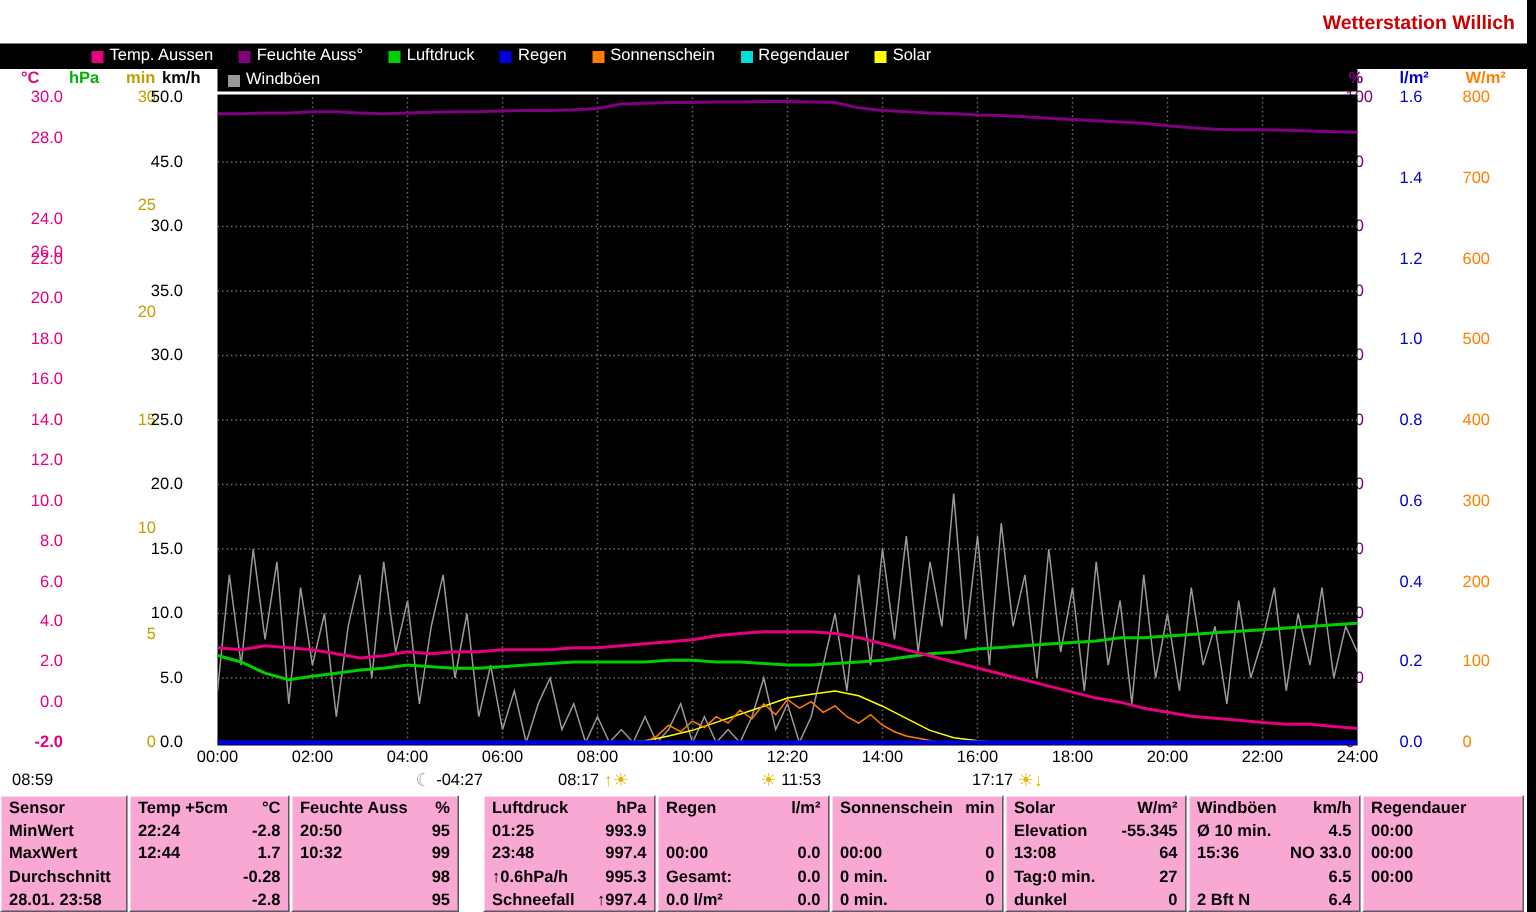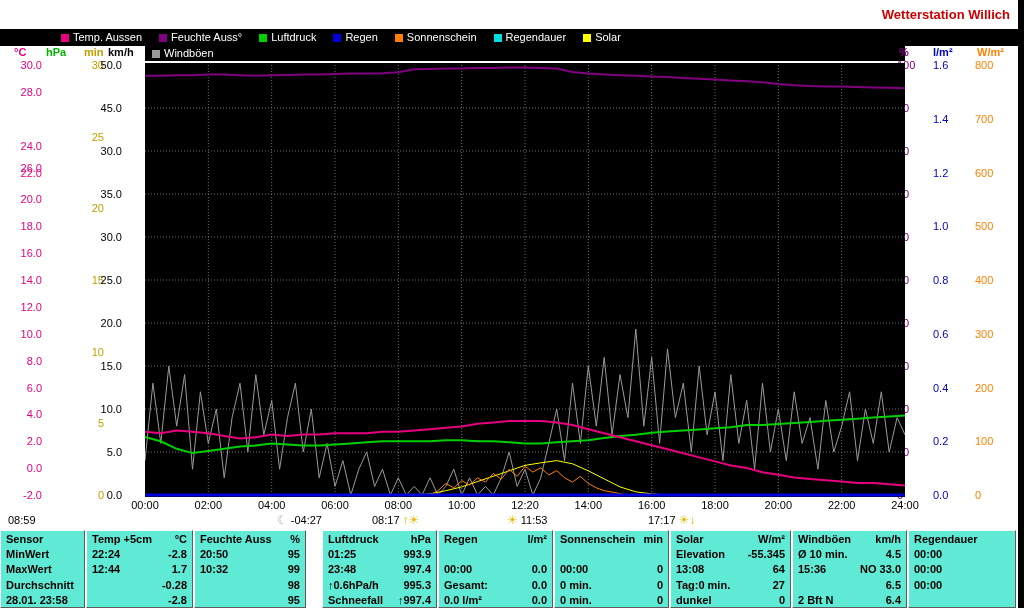--- a/index.html
+++ b/index.html
@@ -17,21 +17,21 @@
   .axis .tick{position:absolute;left:0;width:100%;line-height:10px;}
   .ax-r .tick{text-align:right;}
   .ax-l .tick{text-align:left;}
   .plot{position:absolute;left:145px;top:63px;width:760px;height:434px;background:#000;}
   .plot svg{display:block;}
   .tlabel{position:absolute;top:499px;width:40px;text-align:center;font-size:11px;color:#000;}
   .astro-item{position:absolute;top:513px;display:inline-flex;align-items:center;gap:3px;font-size:11px;color:#000;line-height:14px;}
   .sun{color:#e6b800;font-size:12px;line-height:12px;}
   .moon{color:#a0a0a0;font-size:12px;line-height:12px;}
   .btable{position:absolute;left:0;top:530px;width:1024px;height:78px;background:#fff;}
-  .tgroup{position:absolute;top:0;height:78px;background:#5eead4;border-top:1px solid #ffffff;border-left:1px solid #ffffff;border-right:1px solid #5c5c5c;border-bottom:1px solid #5c5c5c;box-sizing:border-box;padding-top:1px;overflow:hidden;}
+  .tgroup{position:absolute;top:0;height:78px;background:#f9a8d4;border-top:1px solid #ffffff;border-left:1px solid #ffffff;border-right:1px solid #5c5c5c;border-bottom:1px solid #5c5c5c;box-sizing:border-box;padding-top:1px;overflow:hidden;}
   .trow{display:flex;justify-content:space-between;height:15.2px;line-height:15px;padding:0 5px;font-size:11px;font-weight:bold;white-space:nowrap;overflow:hidden;color:#000;}
   .rightbar{position:absolute;top:0;right:0;width:6px;height:608px;background:#000;}
 </style>
 </head>
 <body>
 
 <div class="screen">
   <div class="station">Wetterstation Willich</div>
 
   <div class="lg1" id="legend1">
@@ -89,21 +89,21 @@
       <div class="tick" style="top: 158.25px; color: rgb(230, 0, 126);">18.0</div>
       <div class="tick" style="top: 185.125px; color: rgb(230, 0, 126);">16.0</div>
       <div class="tick" style="top: 212px; color: rgb(230, 0, 126);">14.0</div>
       <div class="tick" style="top: 238.875px; color: rgb(230, 0, 126);">12.0</div>
       <div class="tick" style="top: 265.75px; color: rgb(230, 0, 126);">10.0</div>
       <div class="tick" style="top: 292.625px; color: rgb(230, 0, 126);">8.0</div>
       <div class="tick" style="top: 319.5px; color: rgb(230, 0, 126);">6.0</div>
       <div class="tick" style="top: 346.375px; color: rgb(230, 0, 126);">4.0</div>
       <div class="tick" style="top: 373.25px; color: rgb(230, 0, 126);">2.0</div>
       <div class="tick" style="top: 400.125px; color: rgb(230, 0, 126);">0.0</div>
-      <div class="tick" style="top: 427px; color: rgb(230, 0, 126);">-2.0</div>
+      <div class="tick" style="top: 427px; color: rgb(230, 0, 126); font-weight: bold;">-2.0</div>
     </div>
   <div class="axis ax-r" style="left:82px;width:22px">
       <div class="tick" style="top: -3px; color: rgb(192, 160, 0);">30</div>
       <div class="tick" style="top: 68.6667px; color: rgb(192, 160, 0);">25</div>
       <div class="tick" style="top: 140.333px; color: rgb(192, 160, 0);">20</div>
       <div class="tick" style="top: 212px; color: rgb(192, 160, 0);">15</div>
       <div class="tick" style="top: 283.667px; color: rgb(192, 160, 0);">10</div>
       <div class="tick" style="top: 355.333px; color: rgb(192, 160, 0);">5</div>
       <div class="tick" style="top: 427px; color: rgb(192, 160, 0);">0</div>
     </div>

